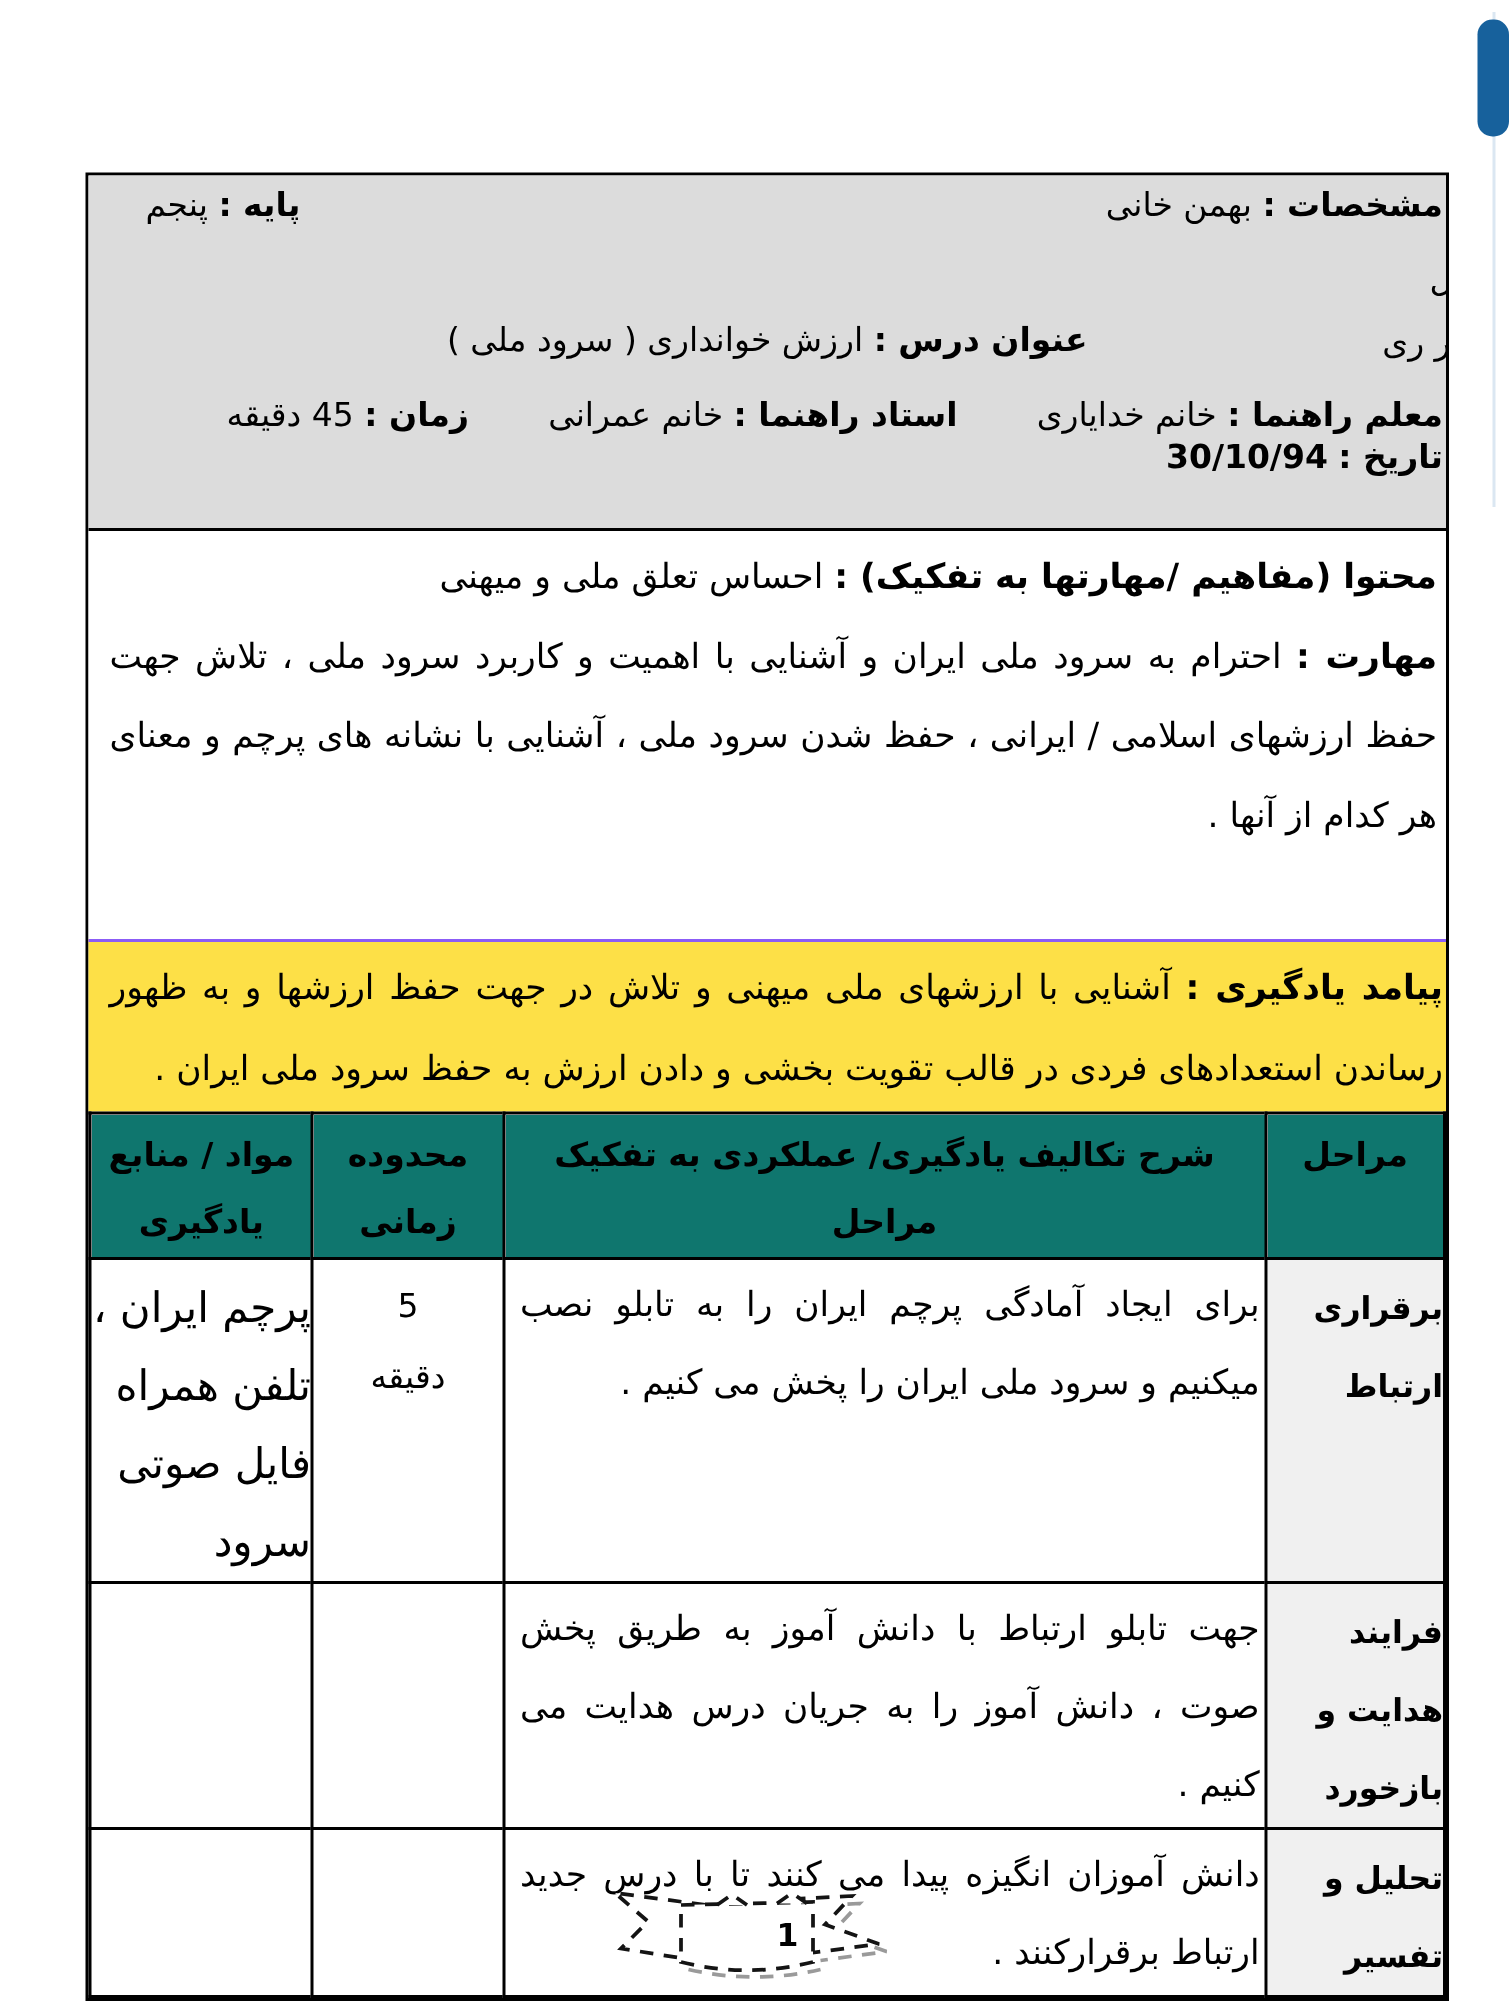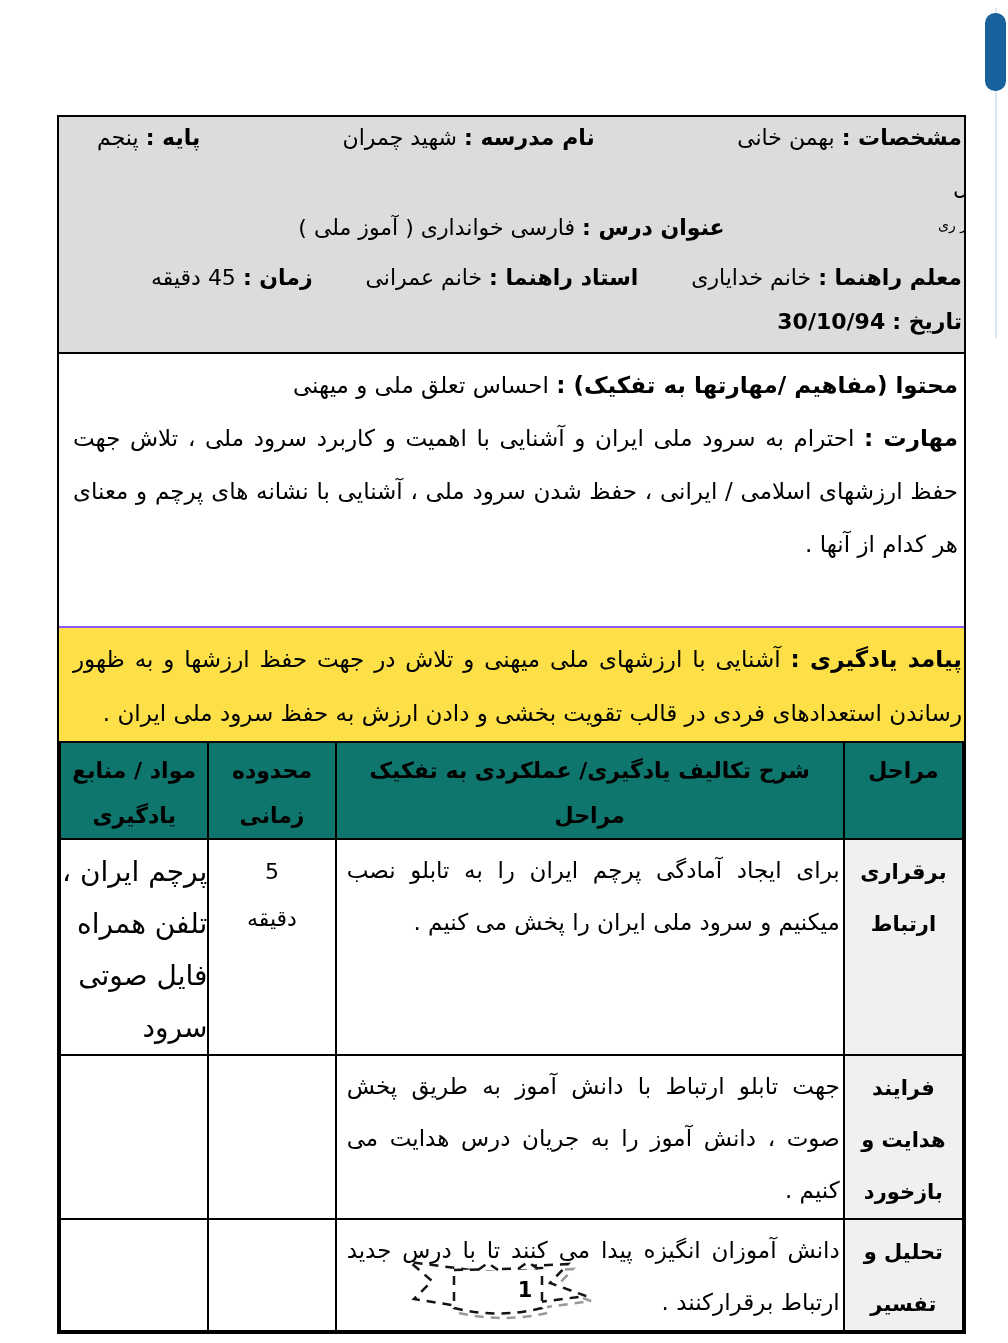--- a/index.html
+++ b/index.html
@@ -31,23 +31,23 @@
 
   
   .head-section {
     position:relative; height:235px; background:#dcdcdc; overflow:hidden;
     font-size:22px;
   }
   .head-section .lbl { font-weight:bold; }
   .h-row1 { position:absolute; top:8px; right:2px; left:38px; display:flex; justify-content:space-between; }
   .h-frag1 { position:absolute; top:58px; right:-5px; font-size:22px; }
   .h-row2 { position:absolute; top:98px; right:0; left:0; text-align:center; }
-  .h-frag2 { position:absolute; top:100px; right:-3px; font-size:14px; }
+  .h-frag2 { position:absolute; top:100px; right:-3px; font-size:22px; }
   .h-row3 { position:absolute; top:148px; right:2px; left:92px; display:flex; justify-content:space-between; }
-  .h-row4 { position:absolute; top:192px; right:2px;margin-left:26px; }
+  .h-row4 { position:absolute; top:176px; right:2px;margin-left:26px; }
 
   
   .content-section {
     border-top:2px solid #000; background:#fff;
     height:274px; padding:5px 6px 0 14px;
     font-size:23px; line-height:53px; text-align:justify;
   }
   .outcome-section {
     border-top:2px solid #8b5cf6; background:#fde047;
     height:115px; padding:4px 2px 0 14px;
@@ -68,21 +68,21 @@
   .col-time  { width:127px; }
   .col-mat   { width:148px; }
 
   tr.thead td {
     background:#0f766e; font-weight:bold; font-size:22px;
     text-align:center; line-height:45px; padding-top:5px;
     white-space:pre-line; height:85px;
   }
   td.stage-cell {
     background:#f0f0f0; font-weight:bold; font-size:21px;
-    text-align:center; line-height:52px; padding-top:6px;
+    line-height:52px; padding-top:6px;
   }
   td.desc-cell {
     font-size:23px; line-height:52px; text-align:justify;
     padding:4px 3px 0 10px;
   }
   td.time-cell {
     font-size:22px; text-align:center; line-height:47px;
     padding-top:8px; white-space:pre-line;
   }
   td.mat-cell {
@@ -105,26 +105,25 @@
 <body>
 
 <div class="scroll-track"></div>
 <div class="scroll-thumb"></div>
 
 <div class="doc">
 
   <div class="head-section">
     <div class="h-row1">
       <span><b class="lbl">مشخصات :</b> <span>بهمن خانی</span></span>
-      <span><b class="lbl">نام مدرسه :</b> <span>شهید چمران</span></span>
       <span><b class="lbl">پایه :</b>  <span>پنجم</span></span>
     </div>
     <span class="h-frag1">ل</span>
     <div class="h-row2">
-      <b class="lbl">عنوان درس :</b> <span>فارسی خوانداری ( آموز ملی )</span>
+      <b class="lbl">عنوان درس :</b> <span>ارزش خوانداری ( سرود ملی )</span>
     </div>
     <span class="h-frag2">ر ری</span>
     <div class="h-row3">
       <span><b class="lbl">معلم راهنما :</b>  <span>خانم  خدایاری</span></span>
       <span><b class="lbl">استاد راهنما :</b> <span>خانم عمرانی</span></span>
       <span><b class="lbl">زمان :</b>  <span>45 دقیقه</span></span>
     </div>
     <div class="h-row4">
       <b class="lbl">تاریخ :</b> <b>30/10/94</b>
     </div>

